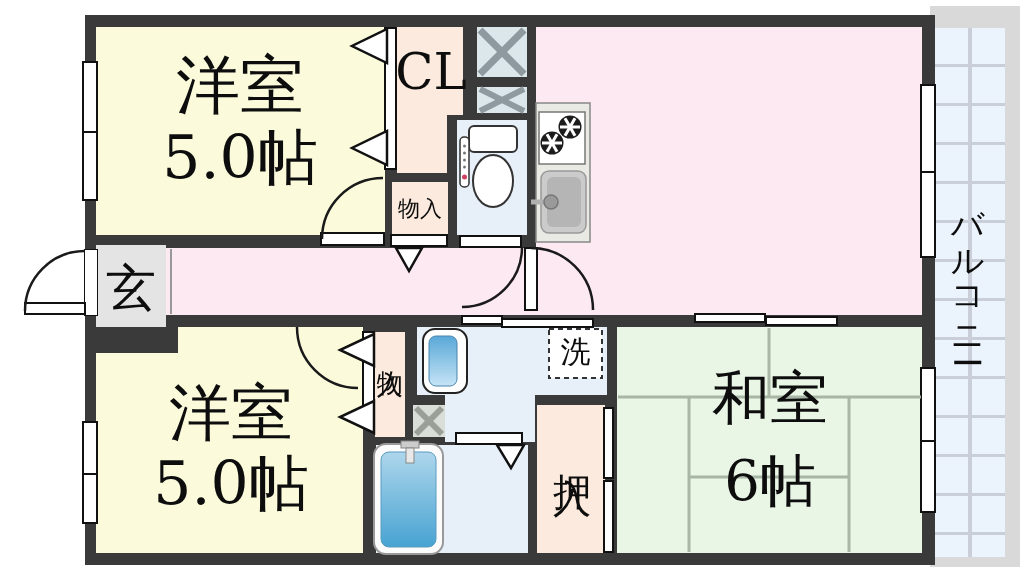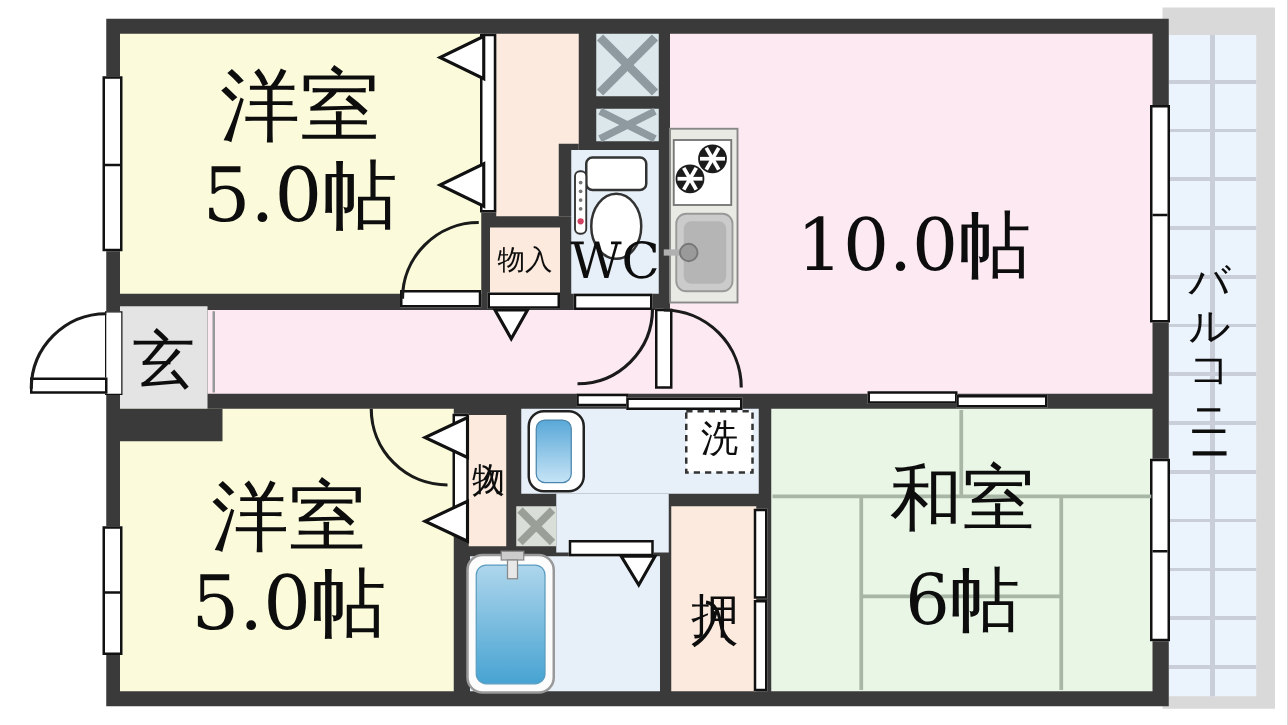--- a/index.html
+++ b/index.html
@@ -191,24 +191,23 @@
       <rect x="374" y="444" width="69" height="110" rx="12" fill="#fcfcfc" stroke="#999" stroke-width="2"></rect>
       <rect x="381" y="452" width="55" height="95" rx="8" fill="url(#gTub)" stroke="#5a9cc0" stroke-width="1"></rect>
       <rect x="401" y="441" width="18" height="7" fill="#ccc" stroke="#888" stroke-width="1"></rect>
       <rect x="406" y="448" width="8" height="15" fill="#e8e8e8" stroke="#888" stroke-width="1"></rect>
     </g>
   </svg>
 
   <div class="lbl" style="left:100px;top:52px;width:280px;font-size:64px;">洋室</div>
   <div class="lbl" style="left:100px;top:126px;width:280px;font-size:60px;">5.0帖</div>
 
+  <div class="lbl" style="left:394px;top:46px;width:74px;font-size:50px;">CL</div>
   <div class="lbl" style="left:392px;top:197px;width:56px;font-size:22px;">物入</div>
-  <div class="lbl" style="left:455px;top:188px;width:74px;font-size:40px;">WC</div>
-
-  <div class="lbl" style="left:586px;top:166px;width:290px;font-size:58px;">10.0帖</div>
+
 
   <div class="lbl" style="left:98px;top:262px;width:66px;font-size:50px;">玄</div>
 
   <div class="lbl" style="left:95px;top:380px;width:272px;font-size:62px;">洋室</div>
   <div class="lbl" style="left:95px;top:452px;width:272px;font-size:60px;">5.0帖</div>
 
   <div class="lbl vert" style="left:376px;top:350px;font-size:26px;">物入</div>
   <div class="lbl" style="left:549px;top:336px;width:53px;font-size:30px;">洗</div>
   <div class="lbl vert" style="left:551px;top:444px;font-size:38px;letter-spacing:4px;">押入</div>
 

